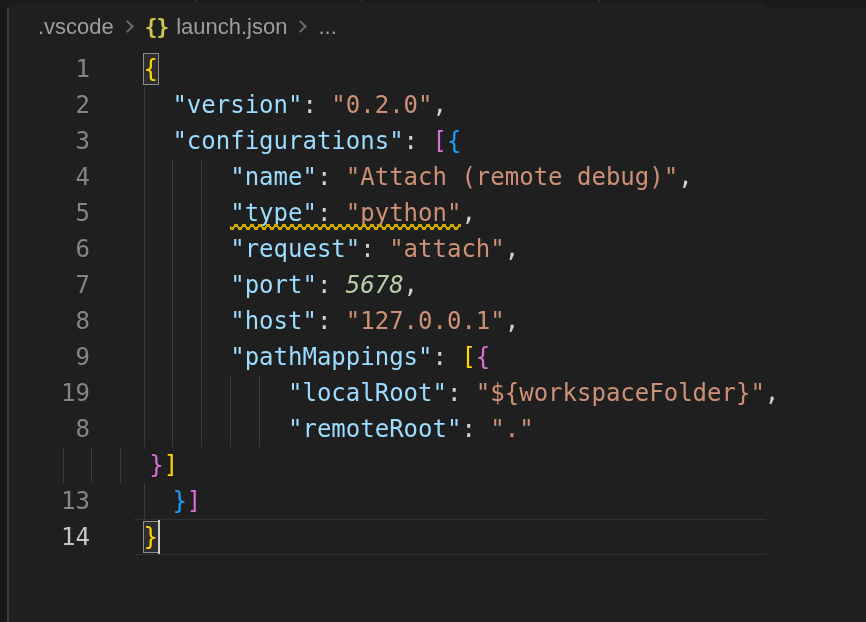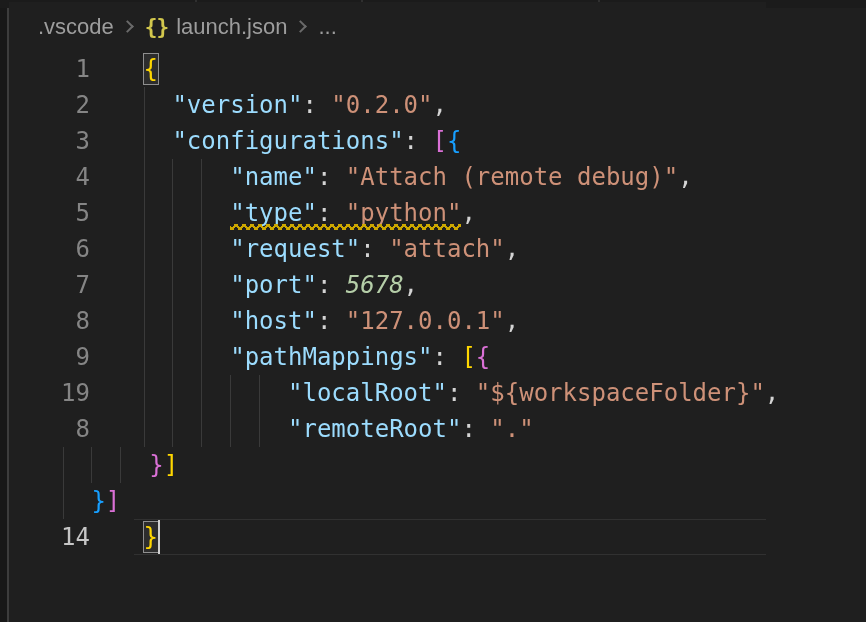--- a/index.html
+++ b/index.html
@@ -157,20 +157,21 @@
         <div class="code"><span class="indent-guide" style="left: 53.5px;"></span><span class="indent-guide" style="left: 82.398px;"></span><span class="indent-guide" style="left: 111.296px;"></span><span class="indent-guide" style="left: 140.194px;"></span><span class="indent-guide" style="left: 169.092px;"></span><span class="tk-ws">          </span><span class="tk-key">"localRoot"</span><span class="tk-pun">: </span><span class="tk-str">"${workspaceFolder}"</span><span class="tk-pun">,</span></div>
       </div>
       <div class="line">
         <div class="ln">8</div>
         <div class="code"><span class="indent-guide" style="left: 53.5px;"></span><span class="indent-guide" style="left: 82.398px;"></span><span class="indent-guide" style="left: 111.296px;"></span><span class="indent-guide" style="left: 140.194px;"></span><span class="indent-guide" style="left: 169.092px;"></span><span class="tk-ws">          </span><span class="tk-key">"remoteRoot"</span><span class="tk-pun">: </span><span class="tk-str">"."</span></div>
       </div>
       <div class="line">
         <div class="code"><span class="indent-guide" style="left: 53.5px;"></span><span class="indent-guide" style="left: 82.398px;"></span><span class="indent-guide" style="left: 111.296px;"></span><span class="tk-ws">      </span><span class="tk-b2">}</span><span class="tk-b1">]</span></div>
       </div>
       <div class="line">
+        <div class="ln">13</div>
         <div class="code"><span class="indent-guide" style="left: 53.5px;"></span><span class="tk-ws">  </span><span class="tk-b3">}</span><span class="tk-b2">]</span></div>
       </div>
       <div class="line current">
         <div class="ln">14</div>
         <div class="code"><span class="tk-b1 bracket-box">}</span><span class="text-cursor" style="left: 67.949px;"></span></div>
       </div>
     </div>
 </div>
 
 </body></html>

